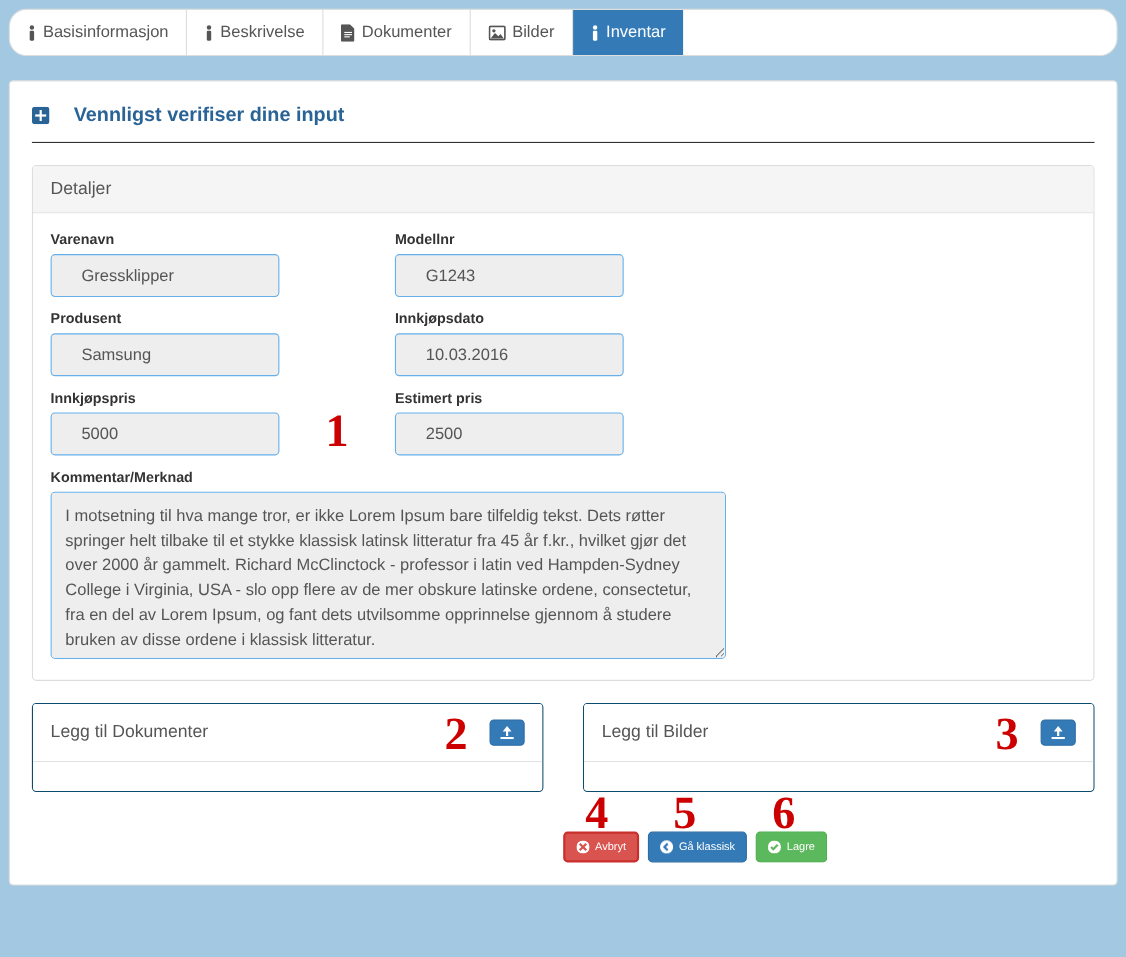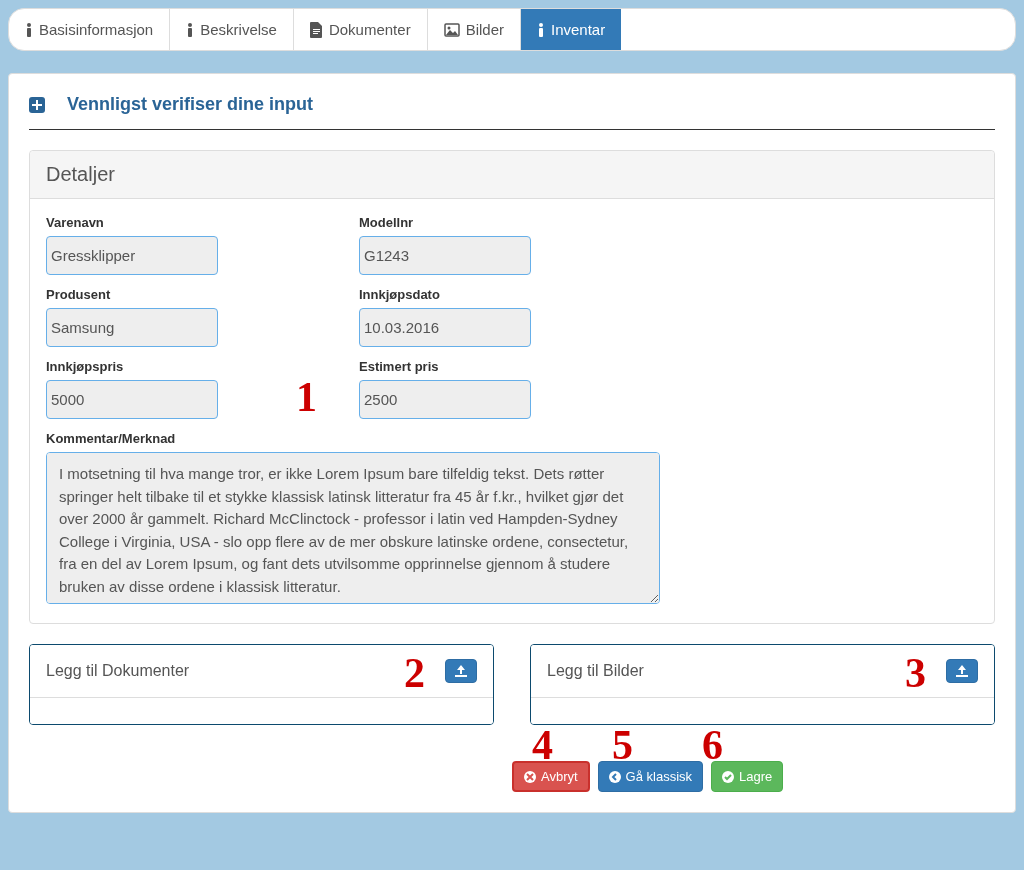--- a/index.html
+++ b/index.html
@@ -61,40 +61,40 @@
   }
   .panel {
     border: 1px solid #ddd;
     border-radius: 4px;
     margin-bottom: 20px;
   }
   .panel-heading {
     background: #f5f5f5;
     border-bottom: 1px solid #ddd;
     padding: 12px 16px;
-    font-size: 20px;
+    font-size: 16px;
     color: #555;
     border-radius: 4px 4px 0 0;
   }
   .panel-body {
     padding: 16px;
   }
   .row { display: flex; gap: 3px; margin-bottom: 12px; }
   .col { flex: 0 0 auto; }
   .col-field { width: 310px; }
   .label {
     font-weight: 700;
     color: #333;
     font-size: 13px;
     margin-bottom: 6px;
     display: block;
   }
   .input {
-    width: 172px;
-    padding: 10px 4px;
+    width: 208px;
+    padding: 10px 27px;
     border: 1px solid #66afe9;
     border-radius: 4px;
     background: #eee;
     color: #555;
     font-size: 15px;
   }
   .textarea {
     width: 614px;
     height: 152px;
     padding: 10px 12px;
@@ -137,21 +137,21 @@
     height: 26px;
     background: #fff;
   }
   .btn {
     display: inline-flex;
     align-items: center;
     gap: 5px;
     padding: 6px 10px;
     border-radius: 4px;
     color: #fff;
-    font-size: 13px;
+    font-size: 10px;
     border: 1px solid transparent;
     cursor: pointer;
     font-weight: 500;
   }
   .btn-sm { padding: 5px 8px; }
   .btn-blue { background: #337ab7; border-color: #2e6da4; }
   .btn-red  { background: #d9534f; border: 2px solid #c9302c; }
   .btn-green{ background: #5cb85c; border-color: #4cae4c; }
   .btn-row {
     display: flex;

